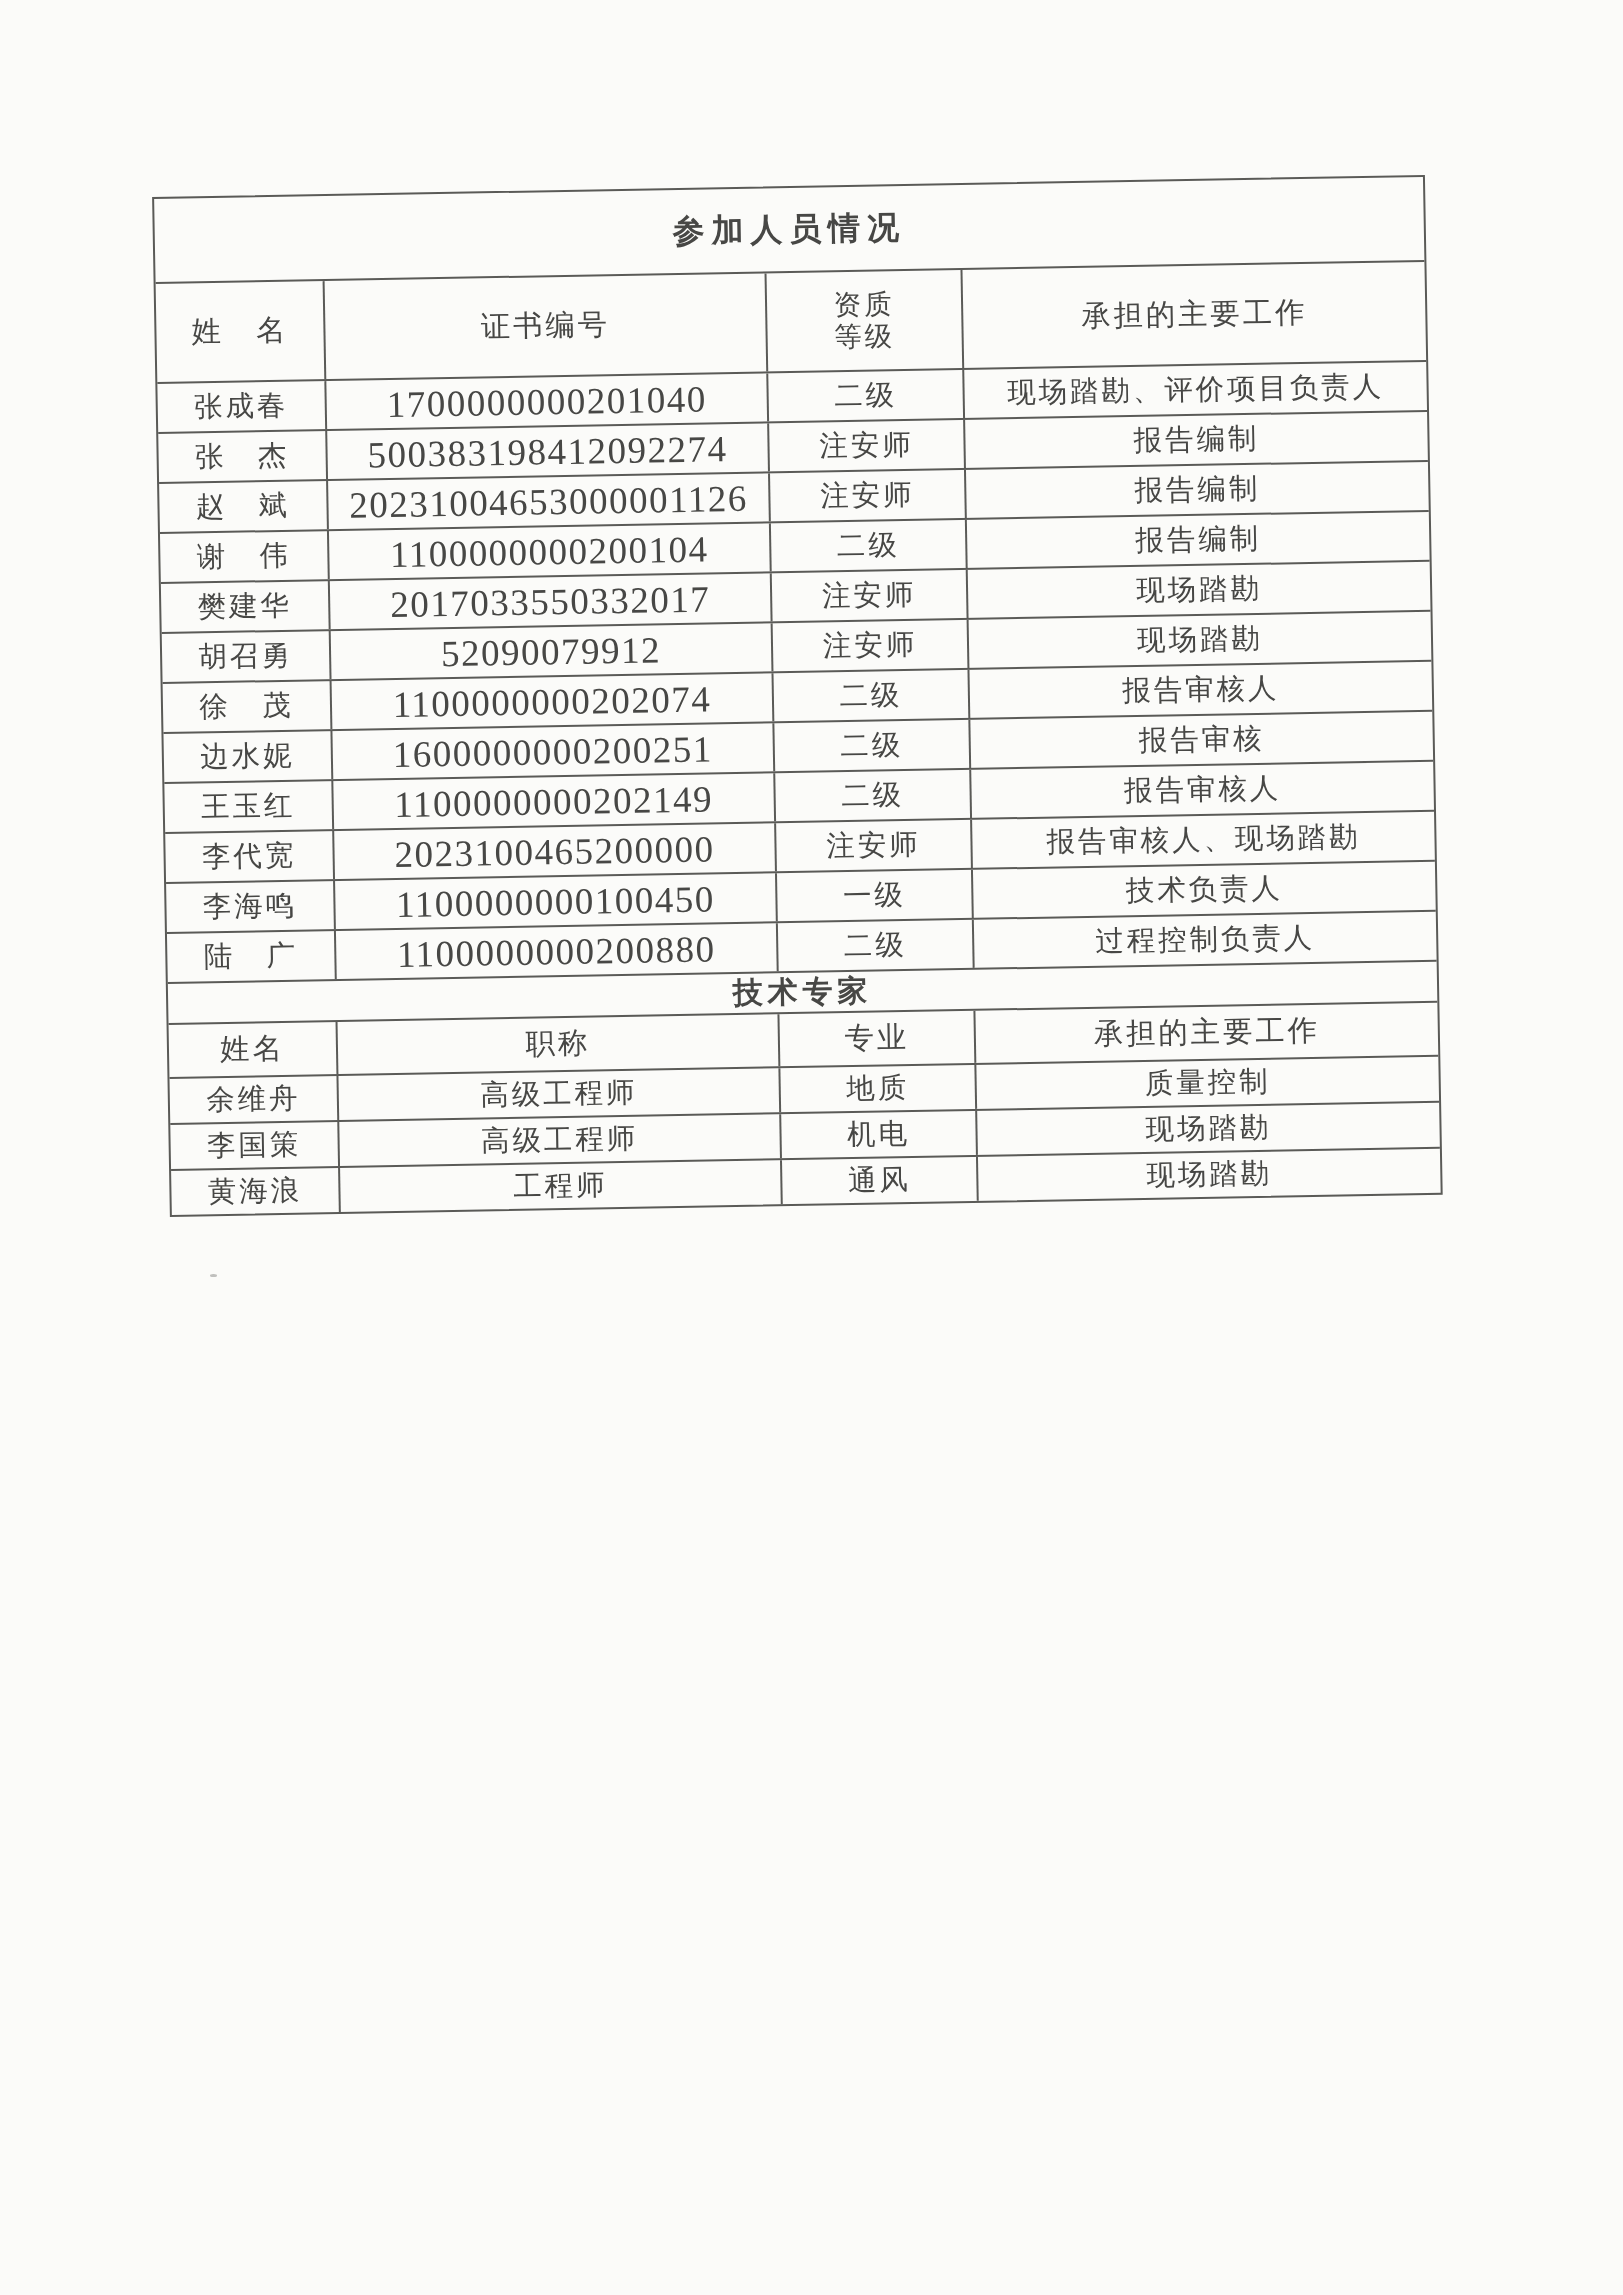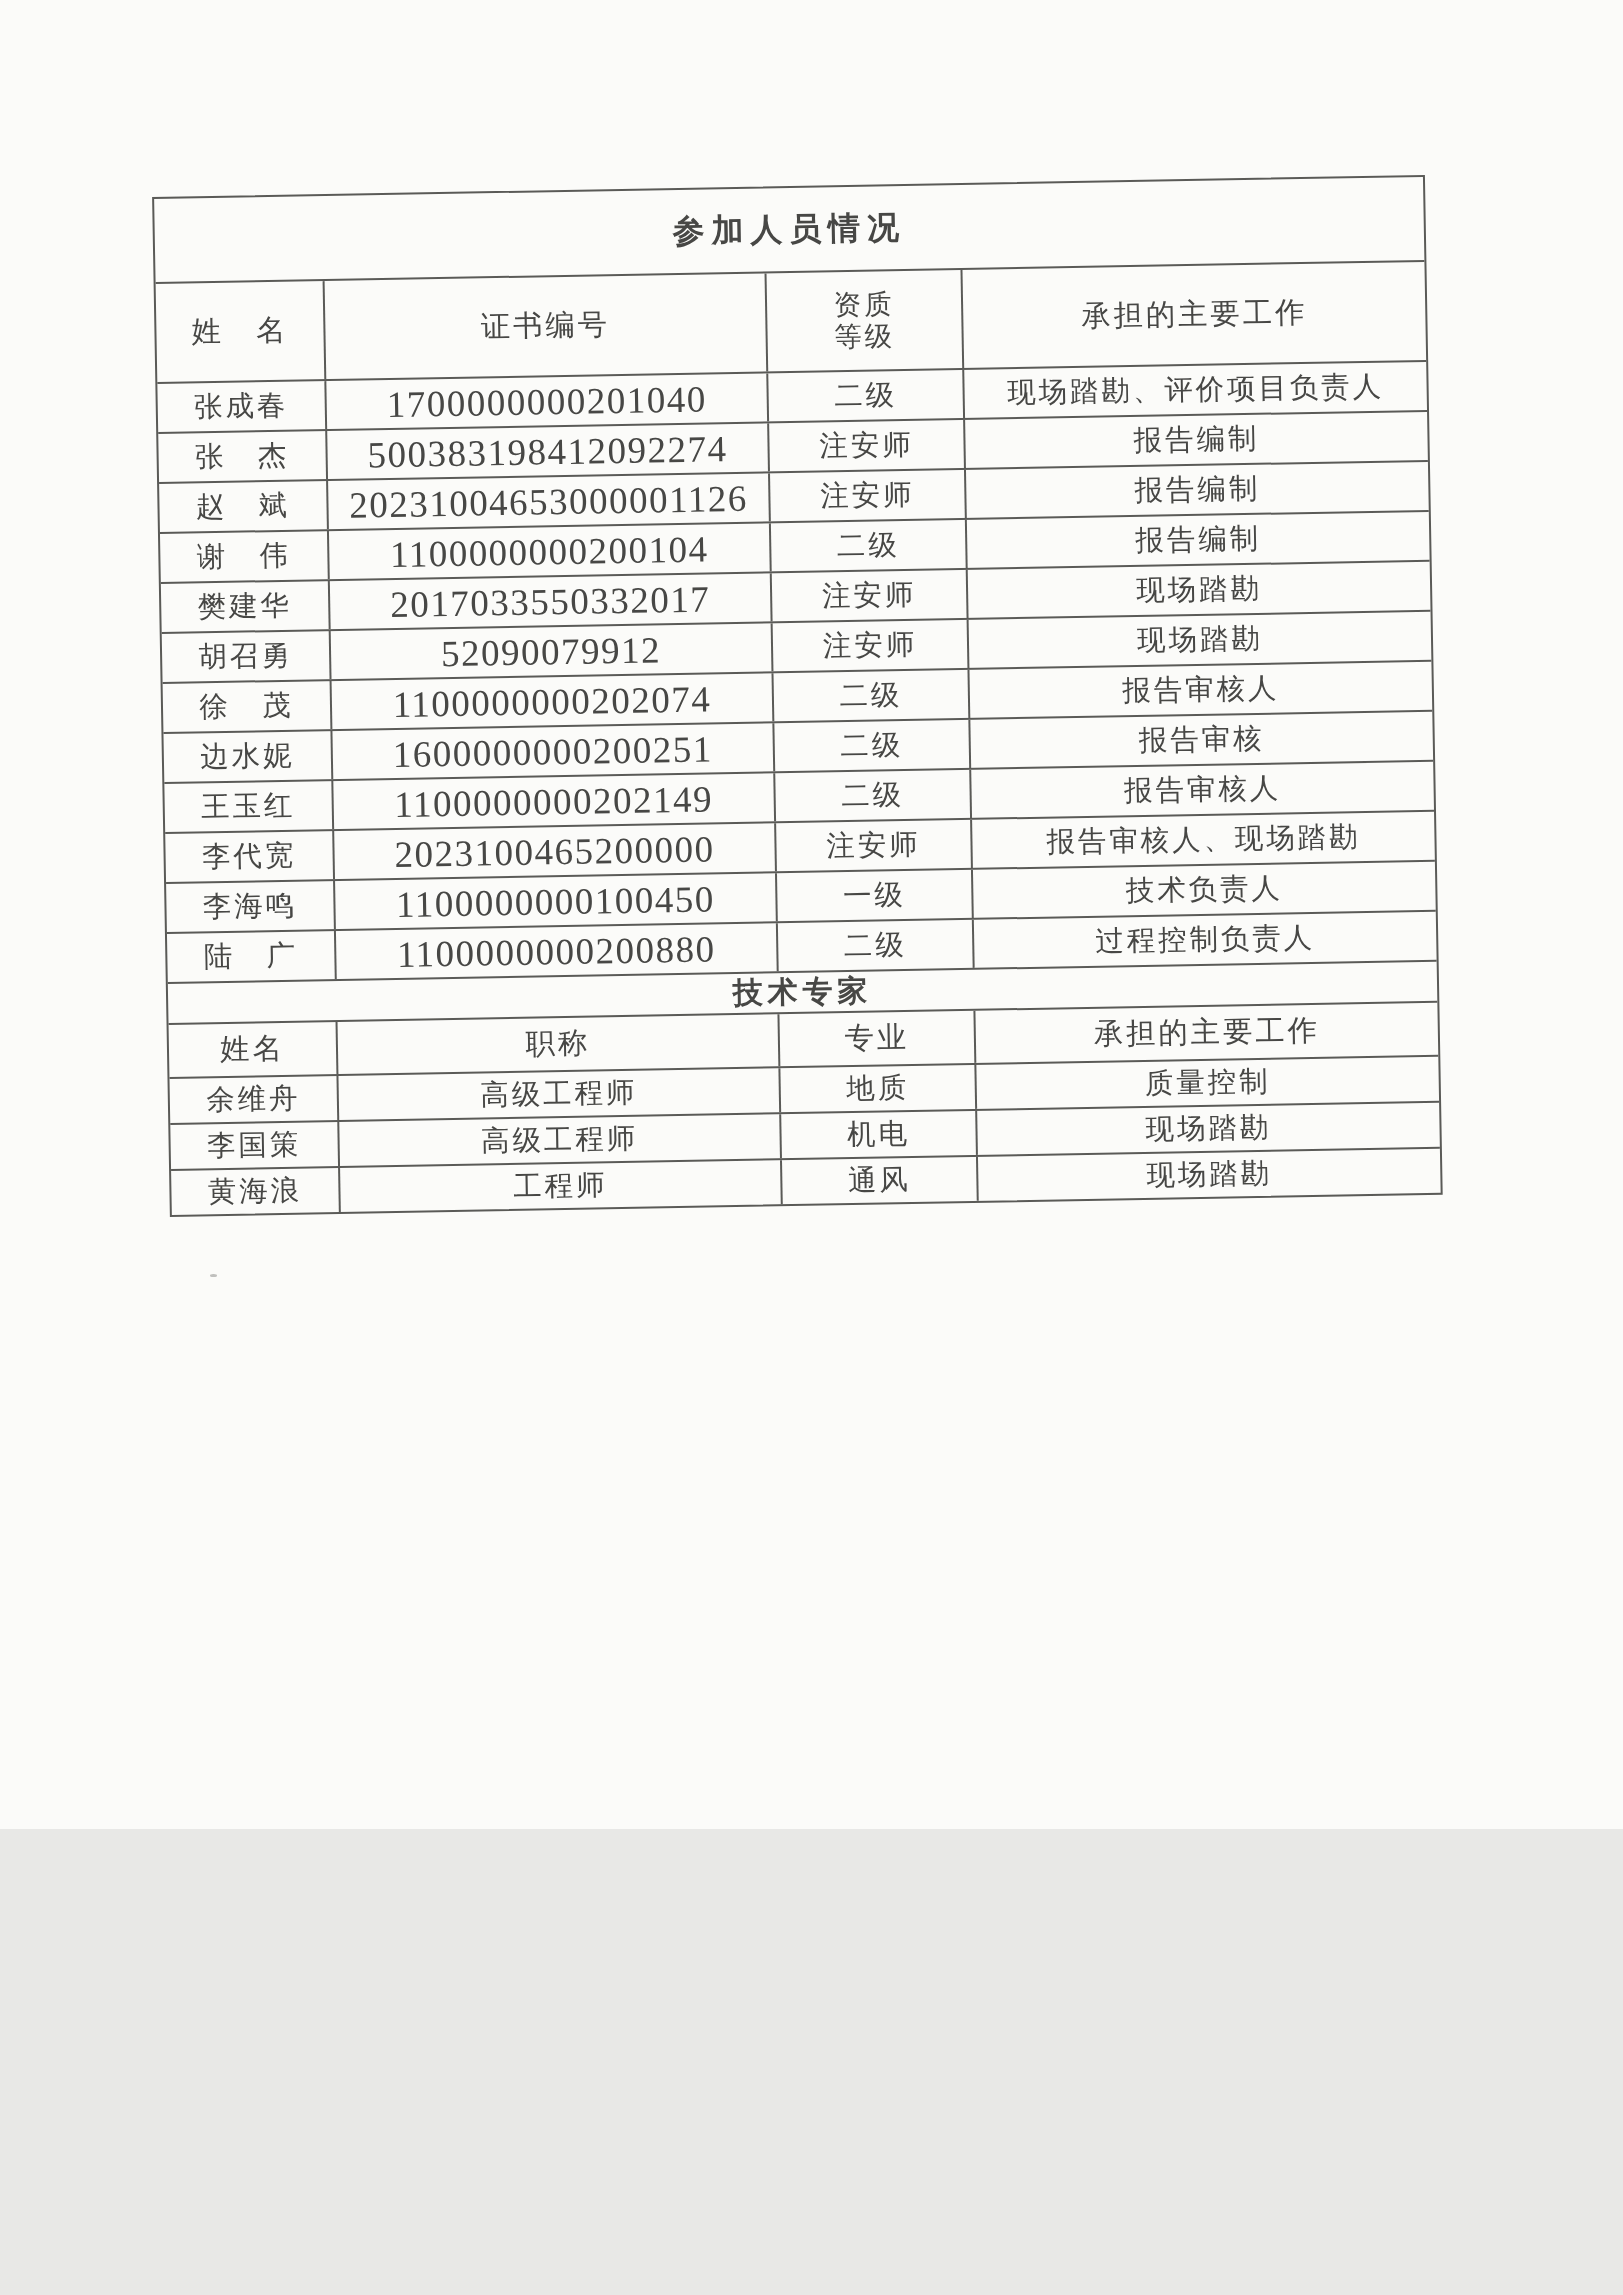--- a/index.html
+++ b/index.html
@@ -3,21 +3,21 @@
 <meta charset="utf-8">
 <style>
   html,body{margin:0;padding:0;}
   body{
     font-family:"Liberation Serif","DejaVu Serif",serif;
     background:#e8e8e6;
   }
   .page{
     position:relative;
     width:1623px;
-    height:1829px;
+    height:2295px;
     background:#fbfbf9;
     overflow:hidden;
     color:#474745;
   }
   .table-wrap{
     position:absolute;
     left:152px;
     top:186px;
     width:1269px;
     transform:rotate(-1deg);

